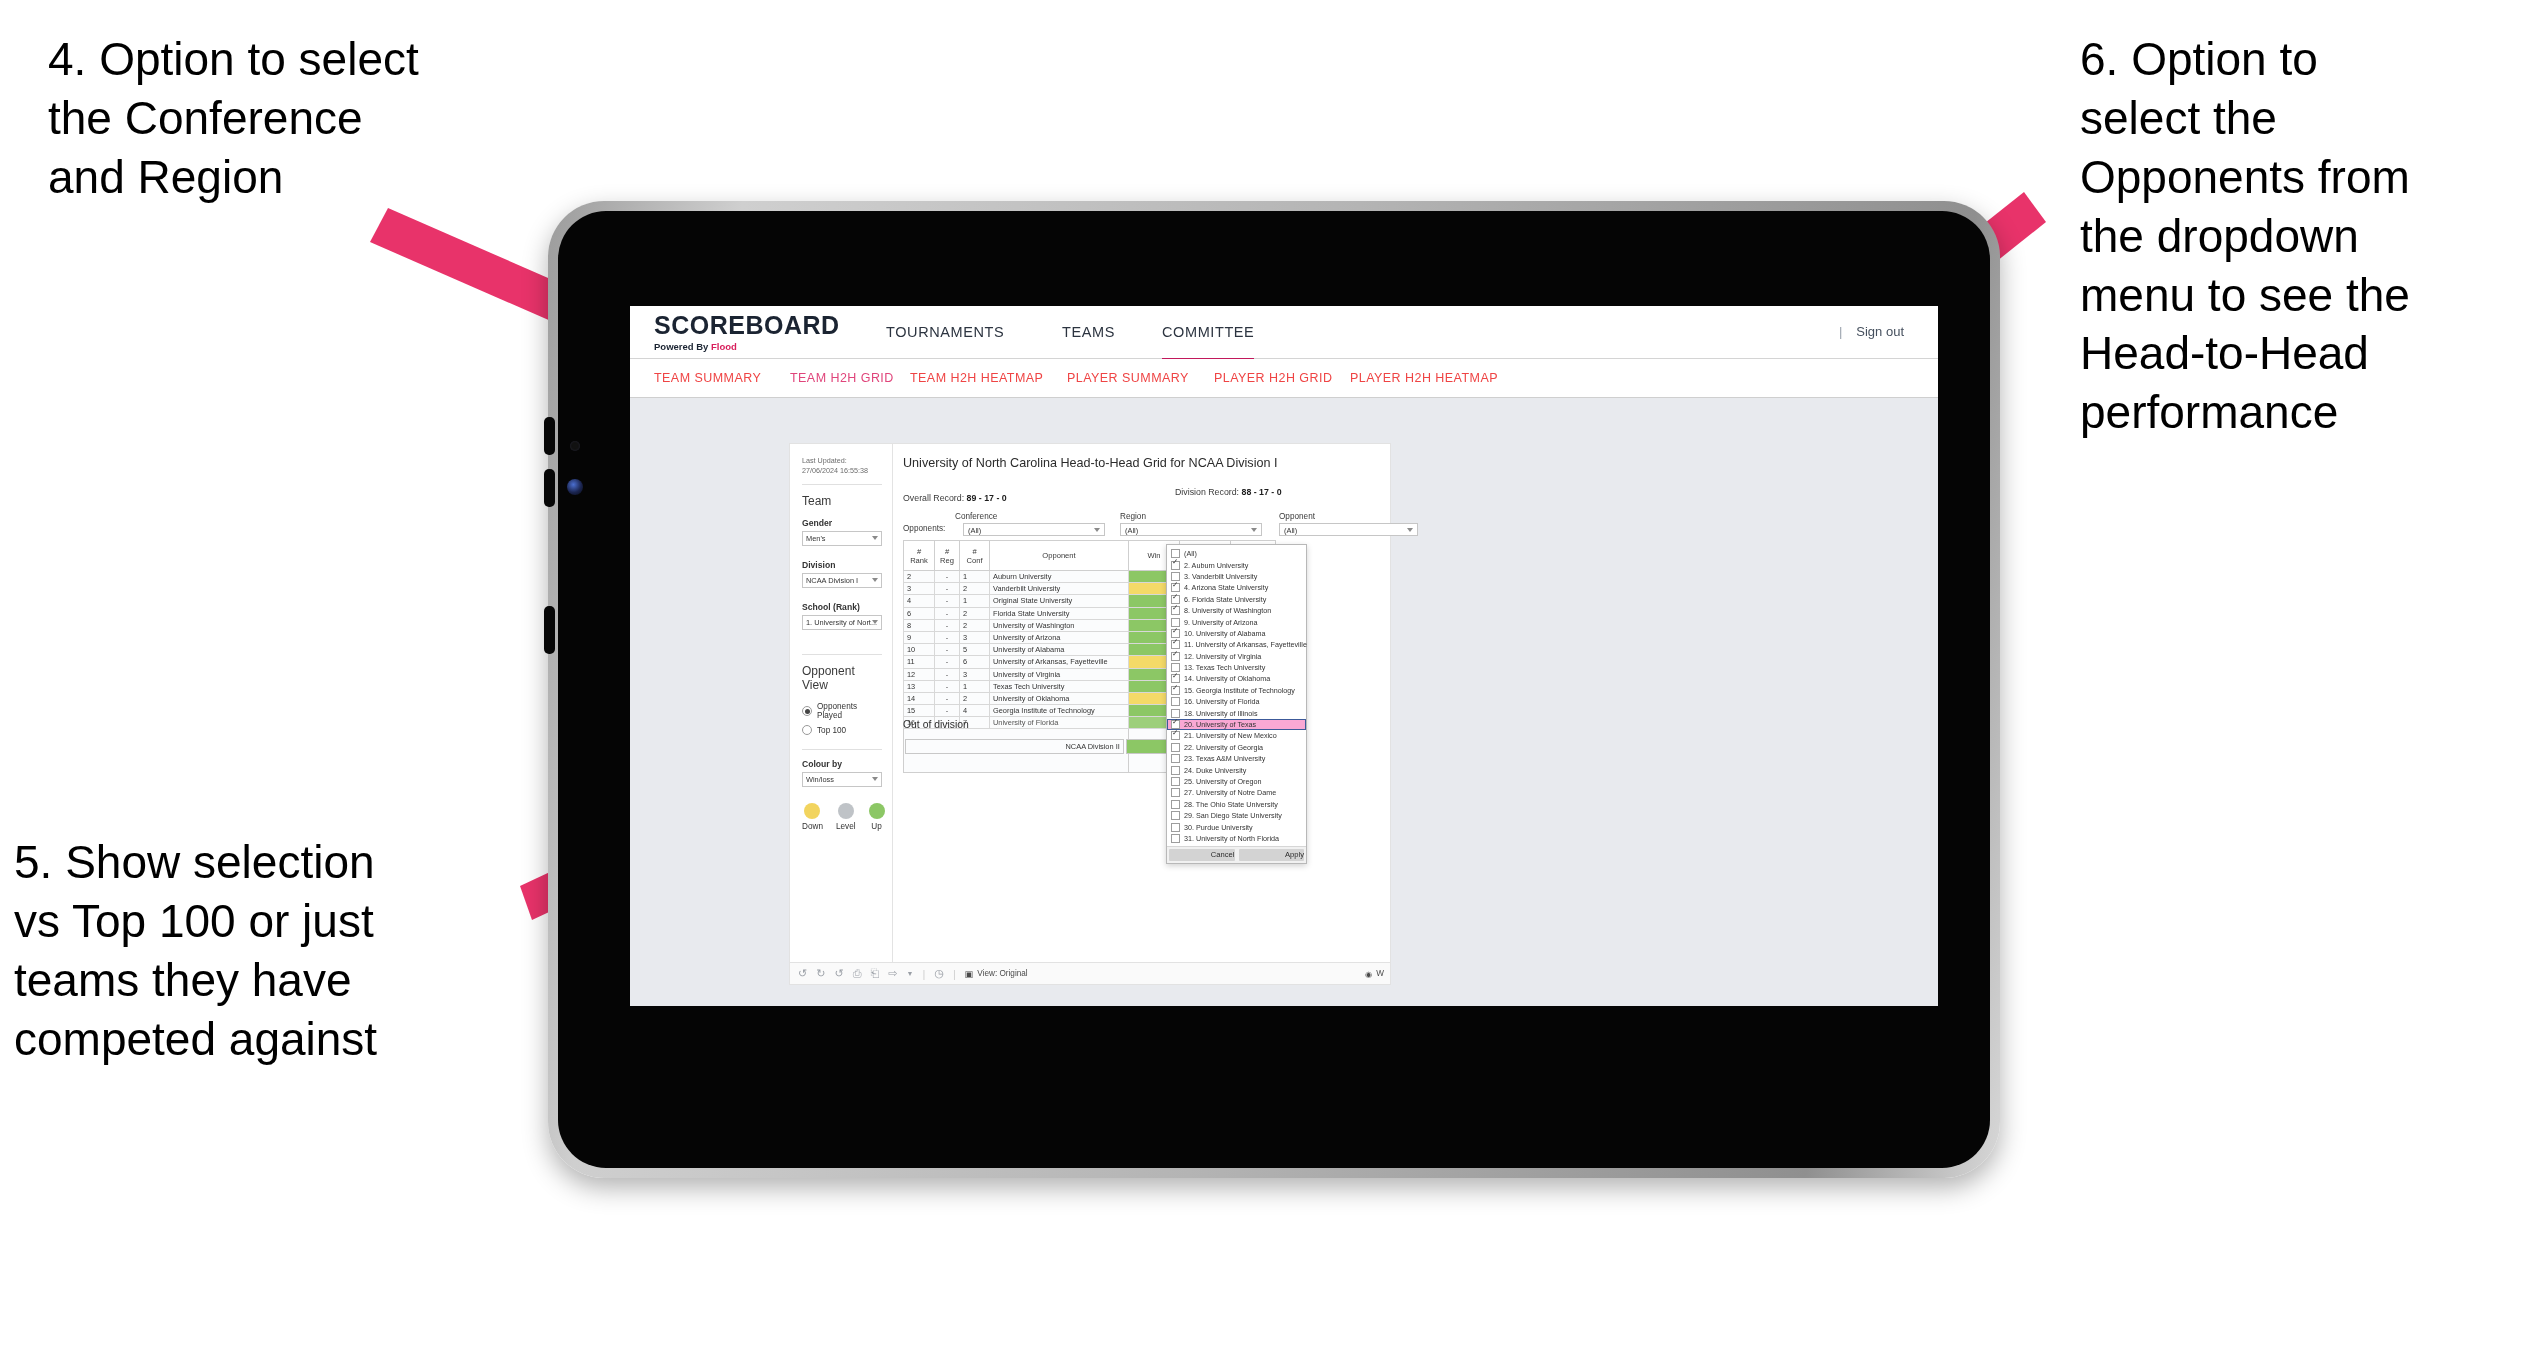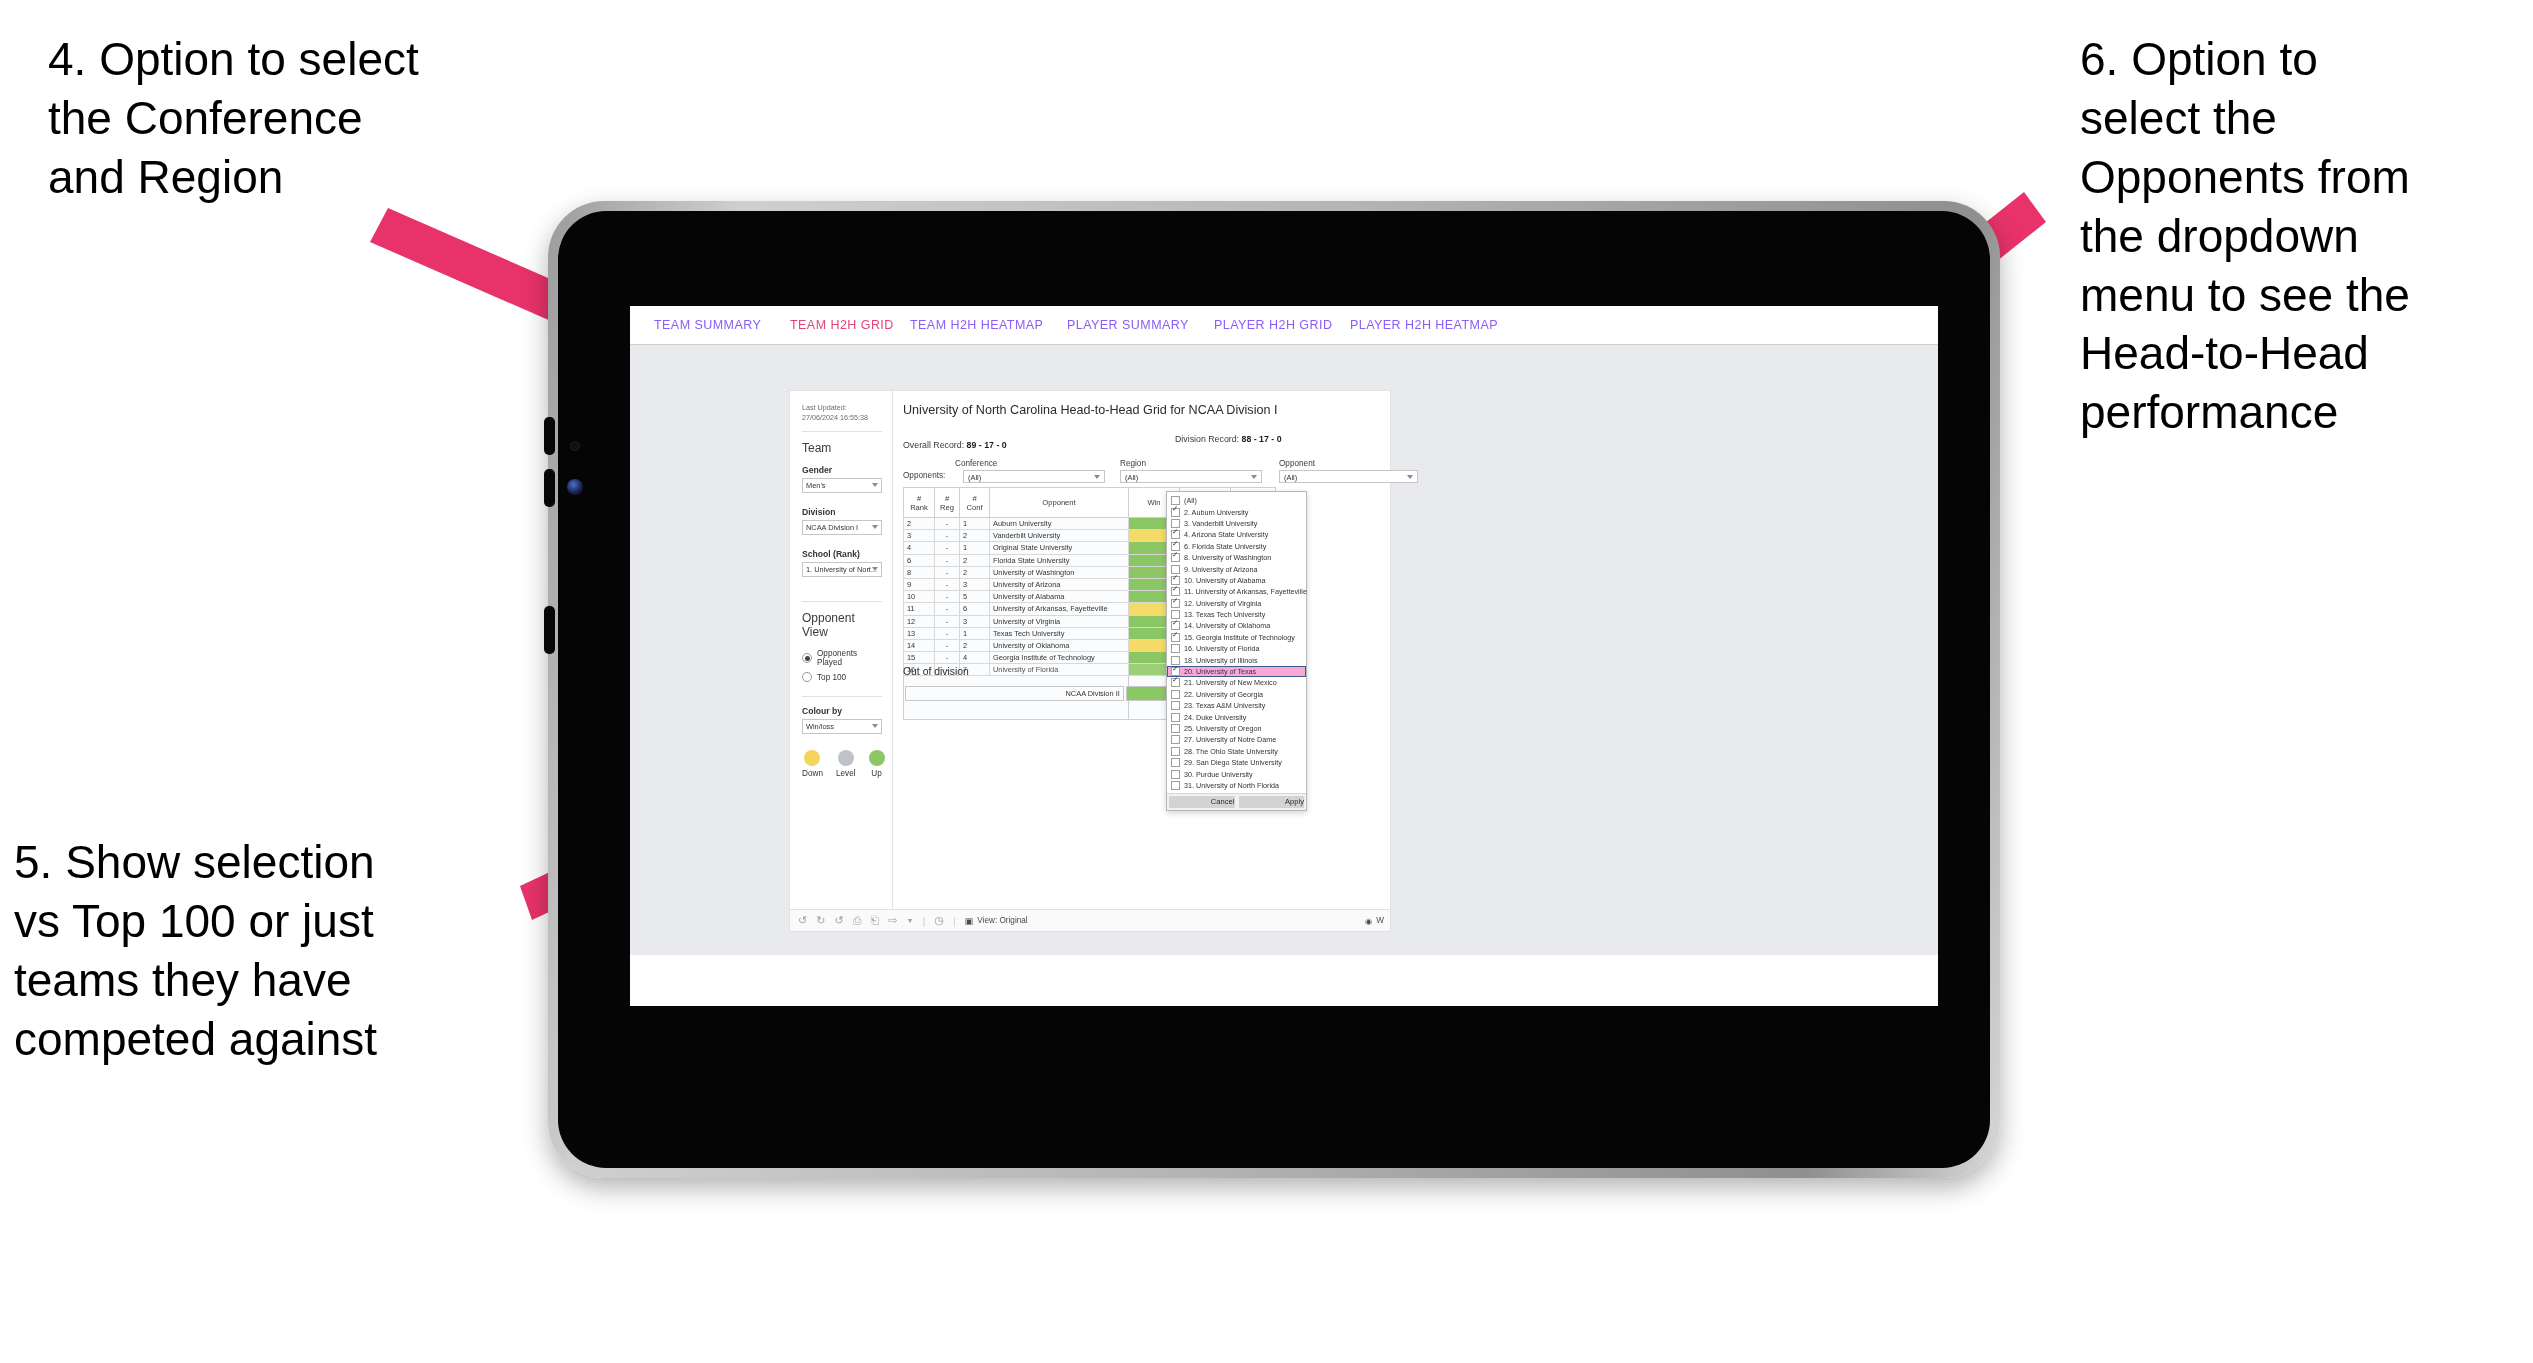--- a/index.html
+++ b/index.html
@@ -56,21 +56,21 @@
   #tn-teams{left:432px;}
   #tn-comm{left:532px;}
   #tn-comm.active{border-bottom:3px solid #c2185b;}
   #signout-wrap{position:absolute;right:34px;top:0;height:52px;line-height:52px;
                 font-size:13px;color:#46505e;}
   #signout-wrap .sep{color:#9aa2ad;margin-right:14px;}
 
   
   #subnav{height:38px;background:#fff;position:relative;border-bottom:1px solid #cfcfcf;}
   .subnav-item{position:absolute;top:0;height:38px;line-height:38px;
-               font-size:12.5px;letter-spacing:.45px;color:#8b5cf6;cursor:pointer;}
+               font-size:12.5px;letter-spacing:.45px;color:#ef4444;cursor:pointer;}
   .subnav-item.active{color:#e0457b;}
 
   
   #canvas{background:#e8eaee;height:610px;position:relative;}
   #viz{position:absolute;left:160px;top:46px;width:600px;height:540px;
        background:#fff;box-shadow:0 0 0 1px #e2e2e2;}
 
   
   #leftpanel{position:absolute;left:0;top:0;width:103px;height:540px;
              border-right:1px solid #e3e3e3;padding:12px 10px 0 12px;box-sizing:border-box;}
@@ -199,20 +199,32 @@
   <div class="btn-side" style="left:-4px;top:216px;height:38px;"></div>
   <div class="btn-side" style="left:-4px;top:268px;height:38px;"></div>
   <div class="btn-side" style="left:-4px;top:405px;height:48px;"></div>
 
   <div id="tablet-screen">
     <div class="cam" style="left:12px;top:230px;"></div>
     <div class="lens" style="left:9px;top:268px;"></div>
 
     <div id="page">
 
+      <div id="topnav">
+        <div id="logo-wrap">
+          <div id="logo-text">SCOREBOARD</div>
+          <div id="logo-sub"><span>Powered By </span><span class="accent">Flood</span></div>
+        </div>
+        <div class="topnav-item" id="tn-tour">TOURNAMENTS</div>
+        <div class="topnav-item" id="tn-teams">TEAMS</div>
+        <div class="topnav-item active" id="tn-comm">COMMITTEE</div>
+        <div id="signout-wrap">
+          <span class="sep">|</span><span>Sign out</span>
+        </div>
+      </div>
 
       <div id="subnav">
         <div class="subnav-item" style="left:24px">TEAM SUMMARY</div>
         <div class="subnav-item active" style="left:160px">TEAM H2H GRID</div>
         <div class="subnav-item" style="left:280px">TEAM H2H HEATMAP</div>
         <div class="subnav-item" style="left:437px">PLAYER SUMMARY</div>
         <div class="subnav-item" style="left:584px">PLAYER H2H GRID</div>
         <div class="subnav-item" style="left:720px">PLAYER H2H HEATMAP</div>
       </div>
 

